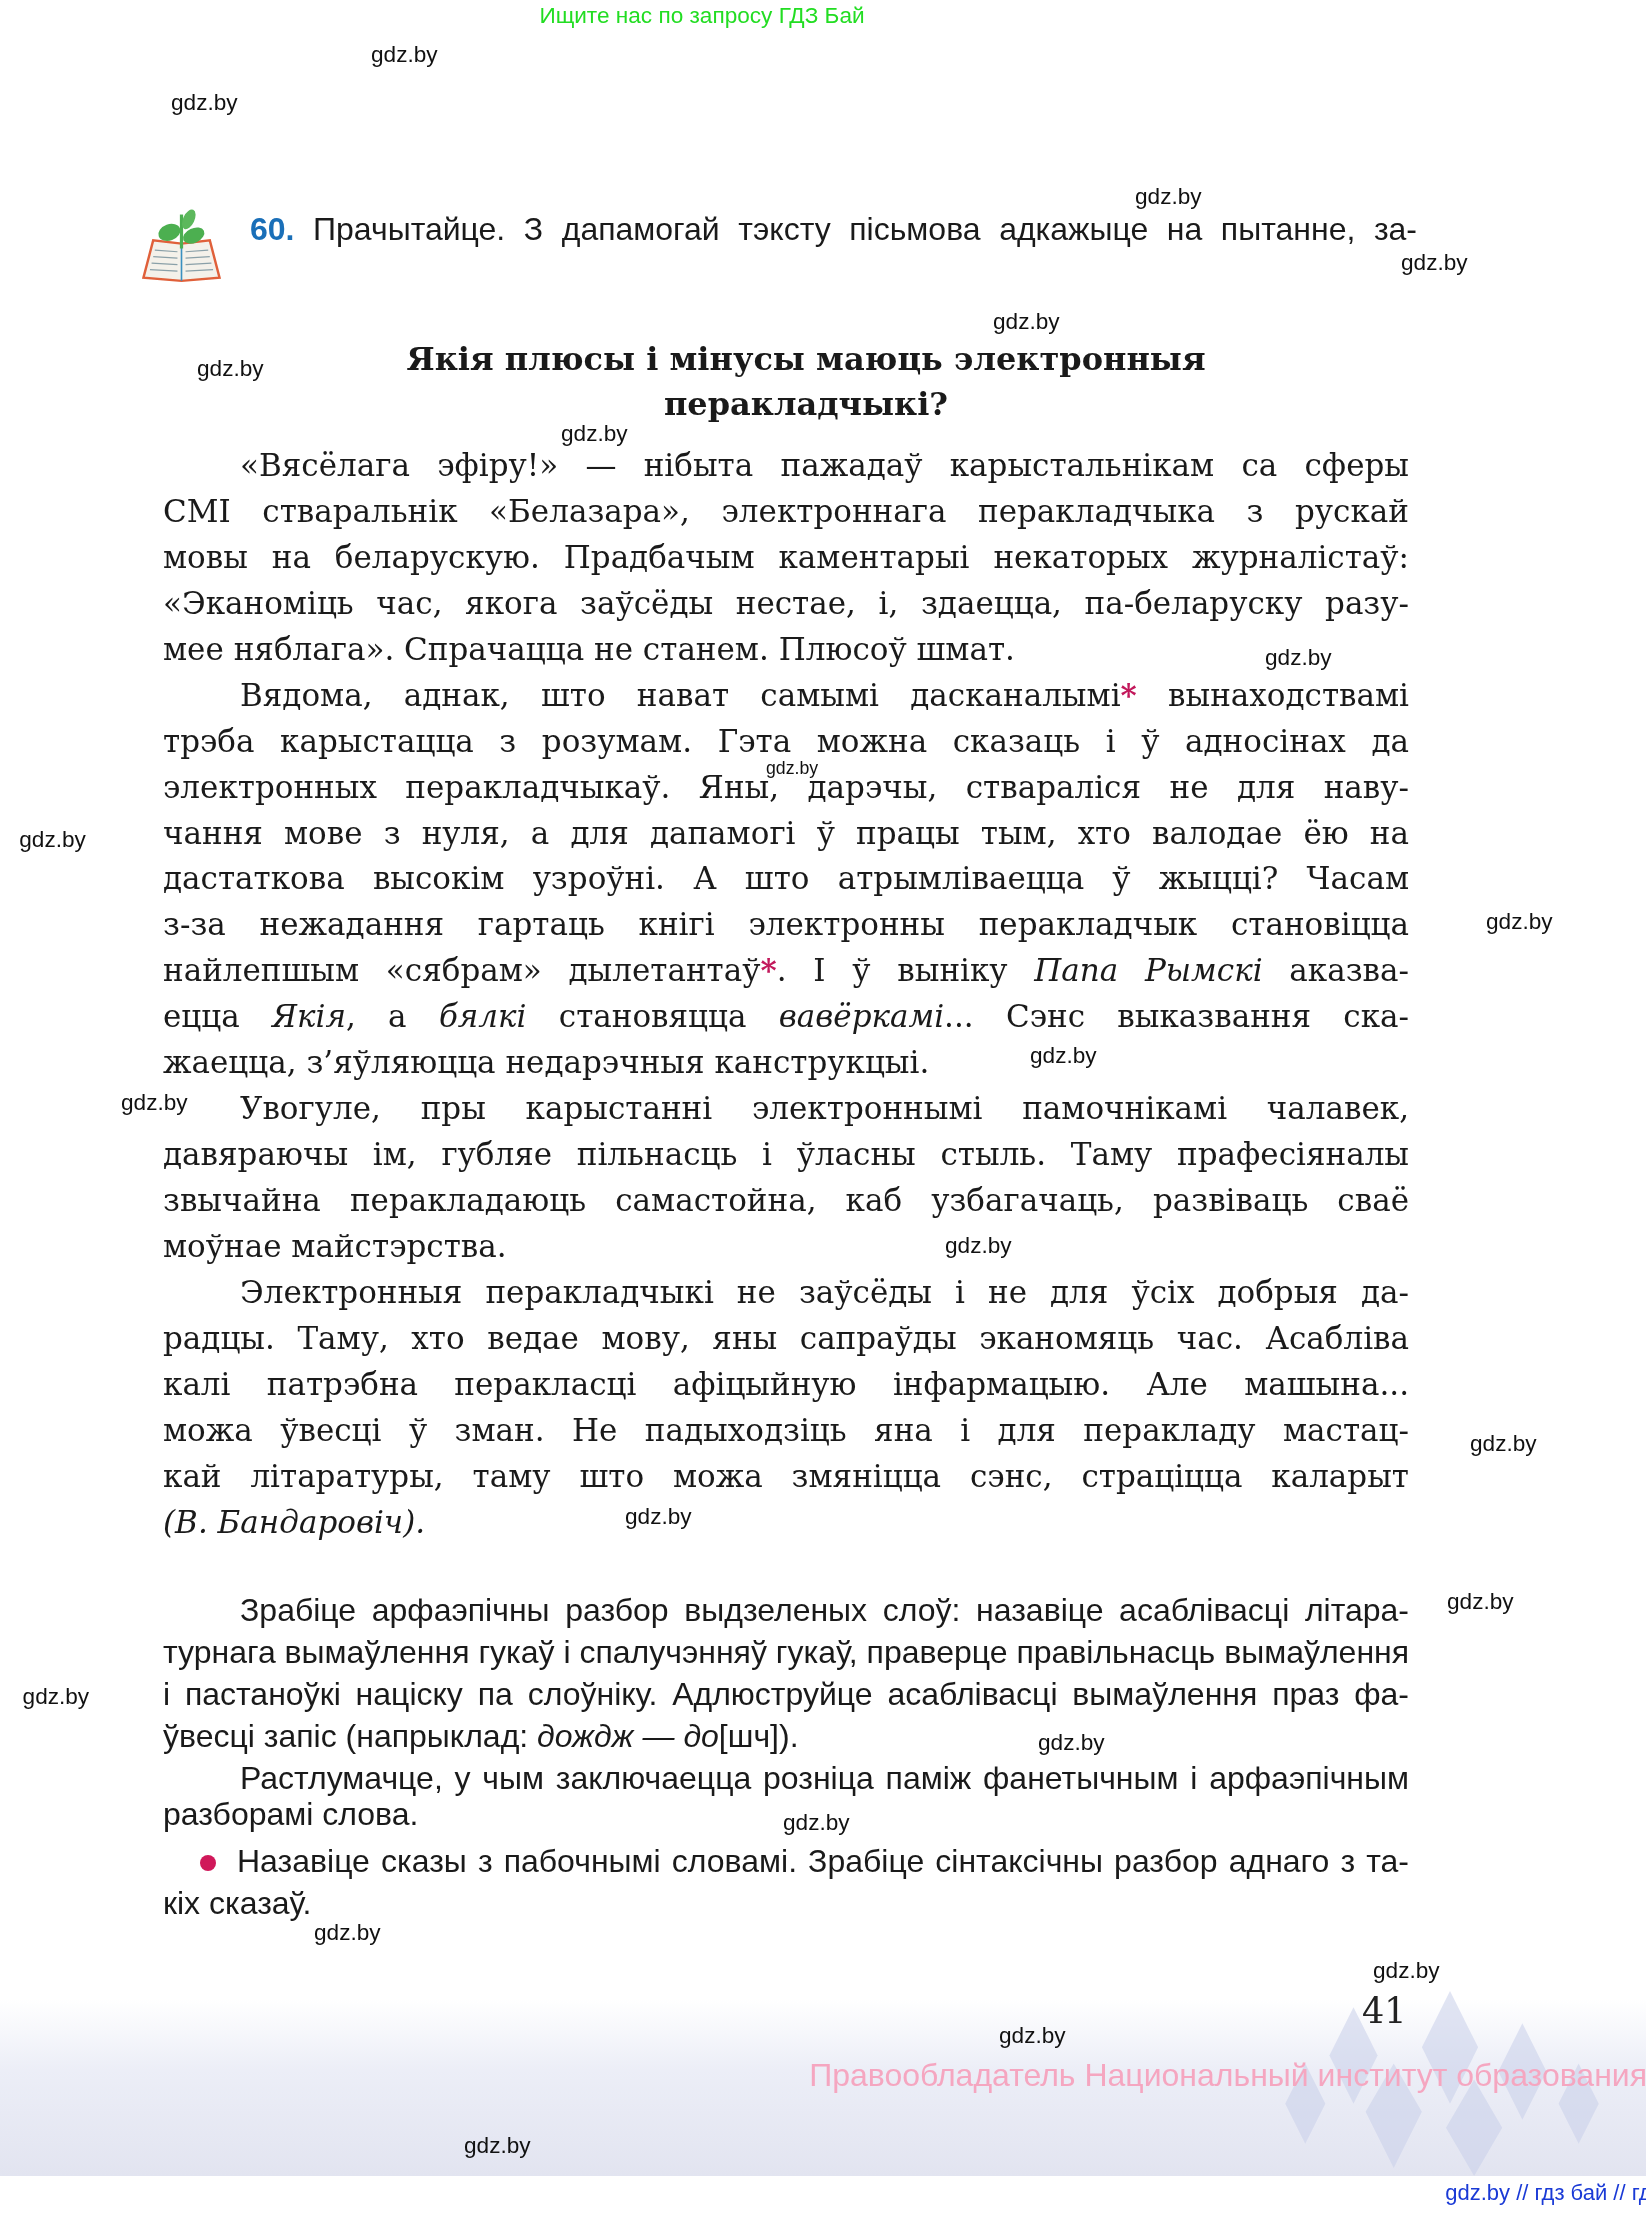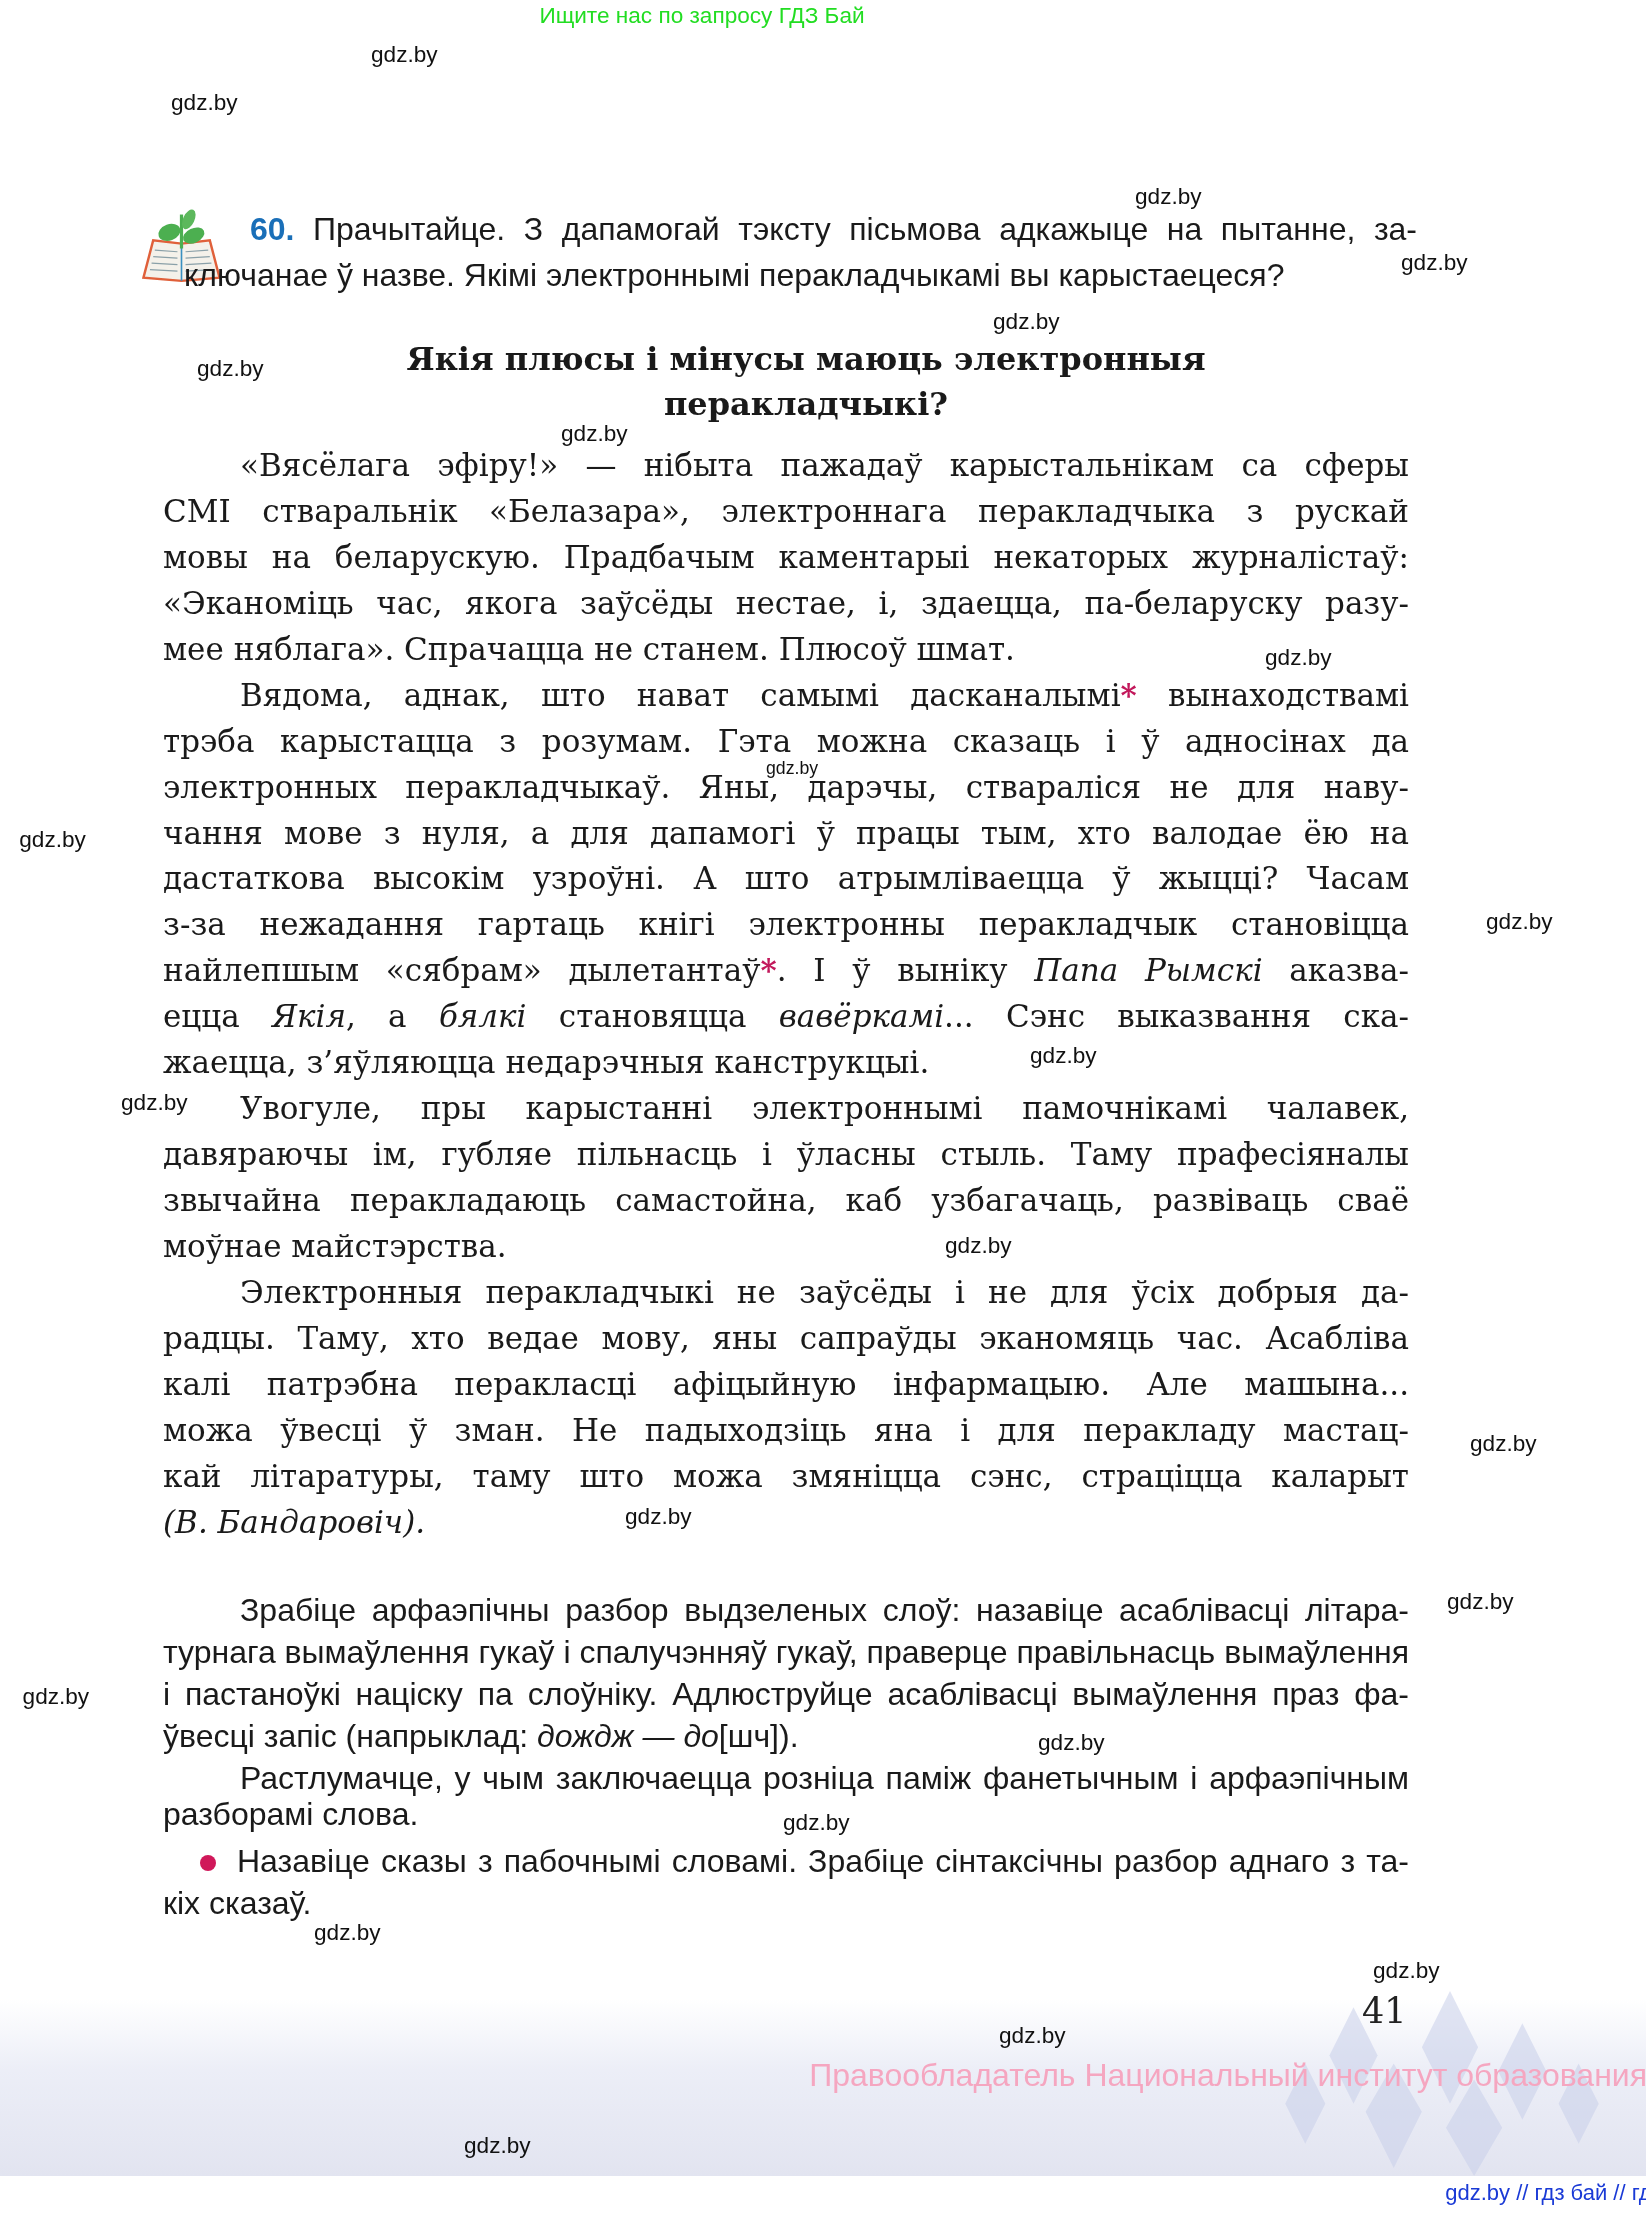--- a/index.html
+++ b/index.html
@@ -75,21 +75,20 @@
     <line x1="55" y1="44" x2="55" y2="90" stroke="#3a90c0" stroke-width="2"></line>
     <line x1="55" y1="8" x2="55" y2="50" stroke="#4caf50" stroke-width="4"></line>
     <ellipse cx="40" cy="30" rx="14" ry="10" fill="#4caf50" transform="rotate(-20 40 30)"></ellipse>
     <ellipse cx="70" cy="34" rx="14" ry="9" fill="#4caf50" transform="rotate(-25 70 34)"></ellipse>
     <ellipse cx="64" cy="14" rx="7" ry="13" fill="#5cb85c" transform="rotate(25 64 14)"></ellipse>
   </svg>
 </div>
 
 <div class="abs task" style="left:250px;width:1167px;">
   <div class="task-line"><span class="task-num">60.</span> <span>Прачытайце. З дапамогай тэксту пісьмова адкажыце на пытанне, за-</span></div>
-  <div class="task-line last" style="margin-left:-66px;width:1233px;">ключанае ў назве. Якімі электроннымі перакладчыкамі вы карыстаецеся?</div>
 </div>
 
 <div class="abs title" style="left:0;width:1572px;">
   <div>Якія плюсы і мінусы маюць электронныя</div>
   <div>перакладчыкі?</div>
 </div>
 
 <div class="abs text" style="top:442px;">
 
   <div class="ln ind" style="top:0">«Вясёлага эфіру!» — нібыта пажадаў карыстальнікам са сферы</div>

